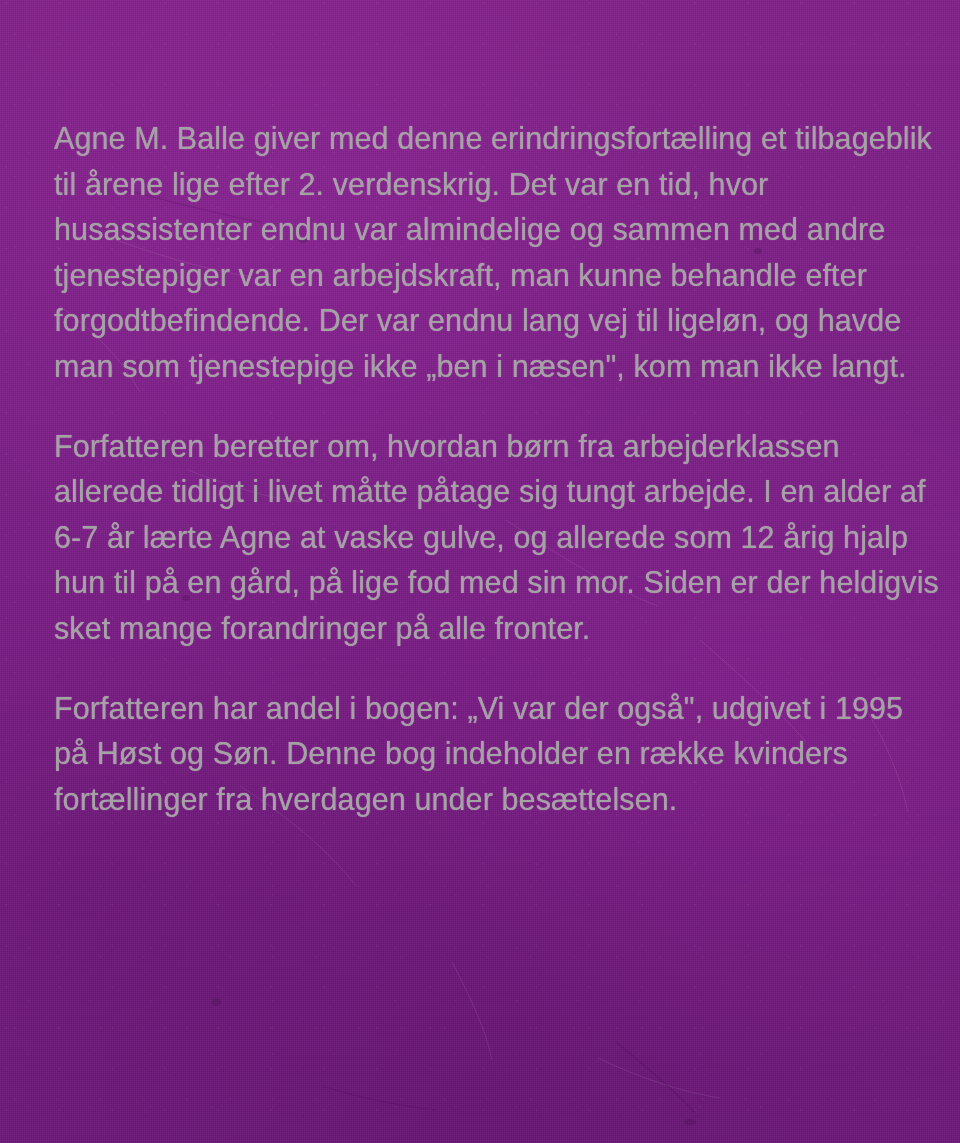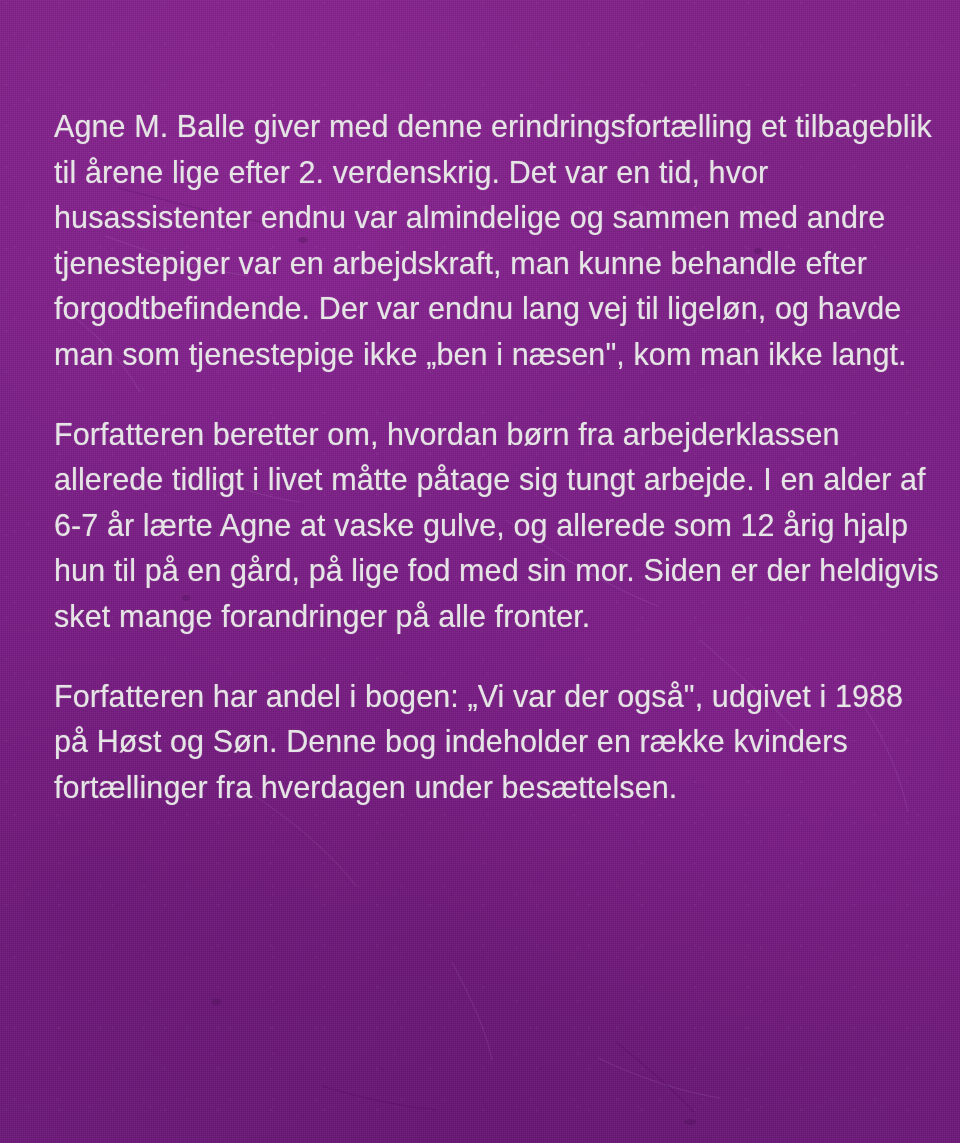--- a/index.html
+++ b/index.html
@@ -58,25 +58,25 @@
     pointer-events: none;
   }
 
   #content {
     position: absolute;
     left: 54px;
     top: 104px;
     width: 886px;
   }
   .para {
-    color: #e5e5e5;
+    color: #a3a3a3;
     font-size: 30.5px;
     line-height: 45.6px;
     letter-spacing: 0.1px;
-    margin: 0 0 34px 0;
+    margin: 12px 0 34px 0;
     text-shadow: 0 0 1.1px rgba(243,223,236,0.55);
     white-space: pre-line;
   }
   .para:last-child { margin-bottom: 0; }
 </style>
 </head>
 <body>
 
 <div id="page">
 
@@ -106,16 +106,16 @@
       <ellipse cx="758" cy="251" rx="4" ry="3"></ellipse>
       <ellipse cx="186" cy="598" rx="4" ry="3"></ellipse>
       <ellipse cx="216" cy="1002" rx="5" ry="4"></ellipse>
       <ellipse cx="690" cy="1122" rx="6" ry="3"></ellipse>
     </g>
   </svg>
 
   <div id="content">
     <p class="para">Agne M. Balle giver med denne erindringsfortælling et tilbageblik til årene lige efter 2. verdenskrig. Det var en tid, hvor husassistenter endnu var almindelige og sammen med andre tjenestepiger var en arbejdskraft, man kunne behandle efter forgodtbefindende. Der var endnu lang vej til ligeløn, og havde man som tjenestepige ikke „ben i næsen", kom man ikke langt.</p>
     <p class="para">Forfatteren beretter om, hvordan børn fra arbejderklassen allerede tidligt i livet måtte påtage sig tungt arbejde. I en alder af 6-7 år lærte Agne at vaske gulve, og allerede som 12 årig hjalp hun til på en gård, på lige fod med sin mor. Siden er der heldigvis sket mange forandringer på alle fronter.</p>
-    <p class="para">Forfatteren har andel i bogen: „Vi var der også", udgivet i 1988 på Høst og Søn. Denne bog indeholder en række kvinders fortællinger fra hverdagen under besættelsen.</p>
+    <p class="para">Forfatteren har andel i bogen: „Vi var der også", udgivet i 1995 på Høst og Søn. Denne bog indeholder en række kvinders fortællinger fra hverdagen under besættelsen.</p>
   </div>
 
 </div>
 
 </body></html>

